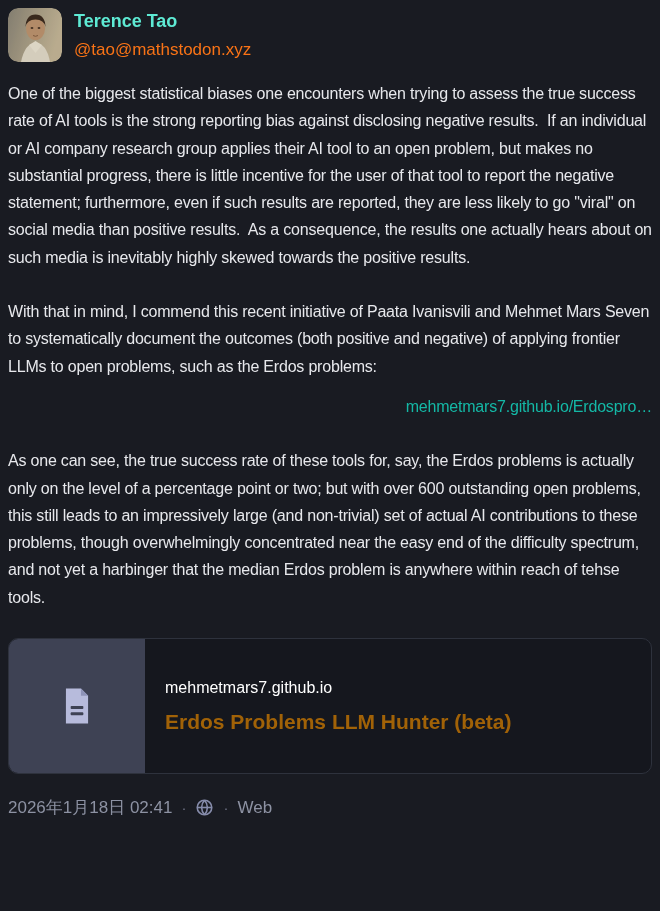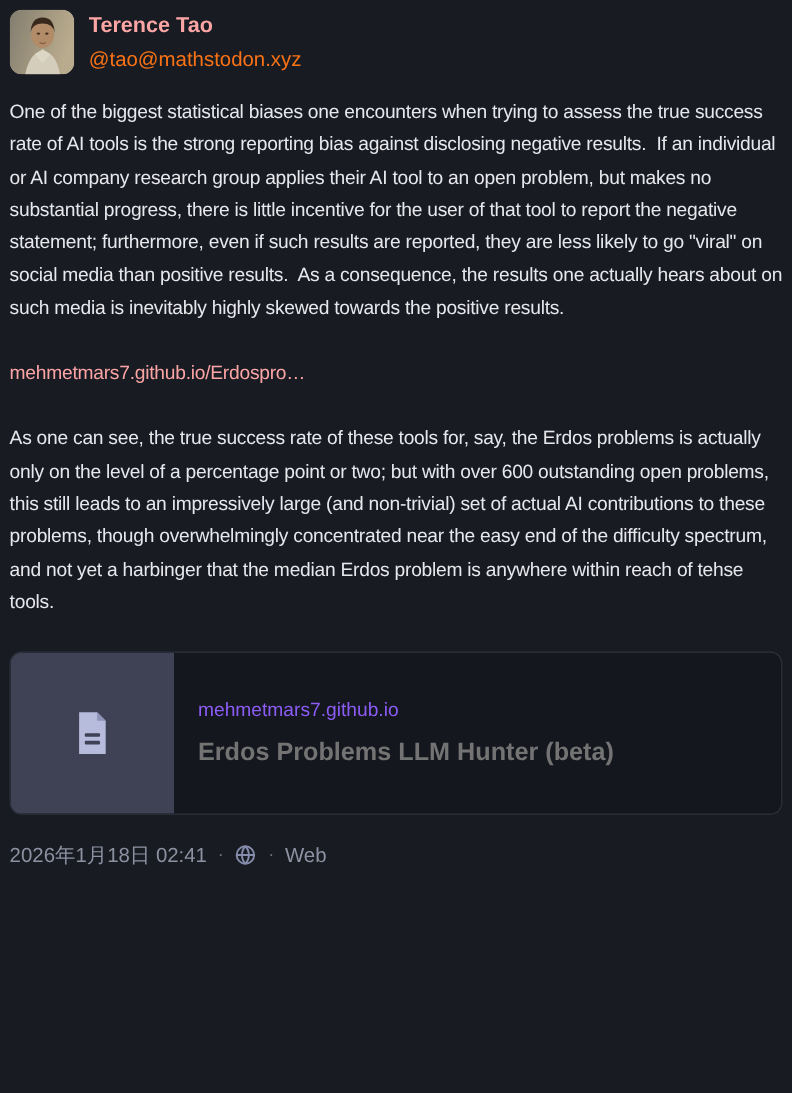--- a/index.html
+++ b/index.html
@@ -39,21 +39,21 @@
     cursor: pointer;
   }
   .names {
     display: flex;
     flex-direction: column;
     padding-top: 2px;
   }
   .display-name {
     font-size: 18px;
     font-weight: bold;
-    color: #fca5a5;
+    color: #5eead4;
     line-height: 1.25;
     cursor: pointer;
   }
   .handle {
     font-size: 17px;
     color: #f97316;
     margin-top: 7px;
     line-height: 1.2;
   }
 
@@ -66,24 +66,25 @@
   }
   .status-text p {
     margin: 0 0 27px 0;
     white-space: pre-wrap;
   }
   .status-text p.no-gap {
     margin-bottom: 0;
   }
   .status-link {
     display: block;
-    color: #fca5a5;
+    color: #14b8a6;
     text-decoration: none;
-    margin: 0 0 27px 0;
-    cursor: pointer;
+    margin: 13px 0 27px 0;
+    cursor: pointer;
+    text-align: right;
   }
 
   
   .preview-card {
     margin-top: 0px;
     border: 1px solid #2e323d;
     border-radius: 10px;
     background: #15171e;
     display: flex;
     align-items: stretch;
@@ -103,27 +104,27 @@
   .card-body {
     display: flex;
     flex-direction: column;
     justify-content: center;
     gap: 11px;
     padding: 10px 20px;
     min-width: 0;
   }
   .card-domain {
     font-size: 16px;
-    color: #8b5cf6;
+    color: #ffffff;
     line-height: 1.2;
   }
   .card-title {
     font-size: 21px;
     font-weight: bold;
-    color: #737373;
+    color: #a16207;
     line-height: 1.2;
   }
 
   
   .footer {
     margin-top: 22px;
     display: flex;
     align-items: center;
     gap: 9px;
     color: #8d92a3;
@@ -170,20 +171,21 @@
       </svg>
     </div>
     <div class="names">
       <span class="display-name">Terence Tao</span>
       <span class="handle">@tao@mathstodon.xyz</span>
     </div>
   </div>
 
   <div class="status-text">
     <p>One of the biggest statistical biases one encounters when trying to assess the true success rate of AI tools is the strong reporting bias against disclosing negative results.  If an individual or AI company research group applies their AI tool to an open problem, but makes no substantial progress, there is little incentive for the user of that tool to report the negative statement; furthermore, even if such results are reported, they are less likely to go "viral" on social media than positive results.  As a consequence, the results one actually hears about on such media is inevitably highly skewed towards the positive results.</p>
+    <p class="no-gap">With that in mind, I commend this recent initiative of Paata Ivanisvili and Mehmet Mars Seven to systematically document the outcomes (both positive and negative) of applying frontier LLMs to open problems, such as the Erdos problems:</p>
     <a class="status-link">mehmetmars7.github.io/Erdospro…</a>
     <p>As one can see, the true success rate of these tools for, say, the Erdos problems is actually only on the level of a percentage point or two; but with over 600 outstanding open problems, this still leads to an impressively large (and non-trivial) set of actual AI contributions to these problems, though overwhelmingly concentrated near the easy end of the difficulty spectrum, and not yet a harbinger that the median Erdos problem is anywhere within reach of tehse tools.</p>
   </div>
 
   <div class="preview-card">
     <div class="card-icon-box">
       <svg width="32" height="38" viewBox="0 0 20 24">
         <path d="M3 1 h9.5 l4.5 4.5 v17.5 h-14 z" fill="#b7bbdc"></path>
         <path d="M12.5 1 l4.5 4.5 h-4.5 z" fill="#8e93b8"></path>
         <rect x="6" y="12" width="8" height="1.9" rx="0.5" fill="#3e4254"></rect>

